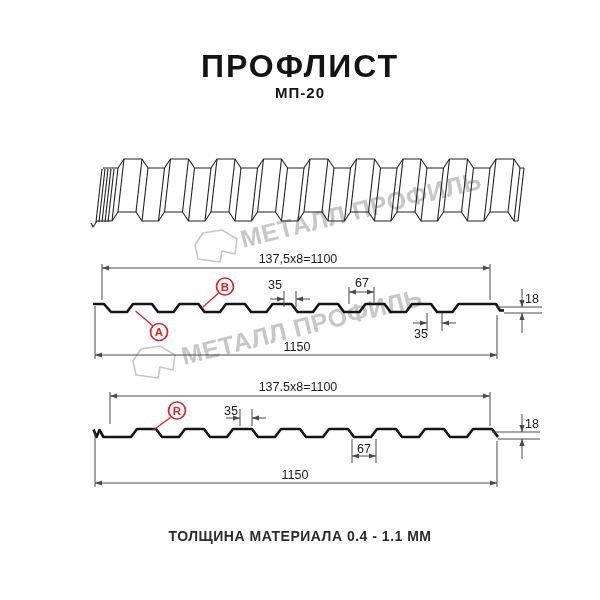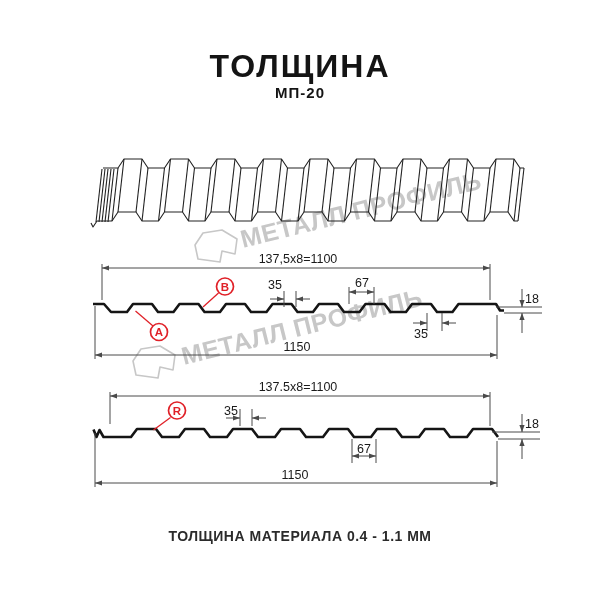--- a/index.html
+++ b/index.html
@@ -8,21 +8,21 @@
   .hdr{position:absolute;left:0;right:0;text-align:center;color:#141414;}
   #title{top:48px;font-size:32px;font-weight:bold;letter-spacing:2px;}
   #subtitle{top:84px;font-size:15px;font-weight:bold;letter-spacing:1px;}
   #footer-note{position:absolute;left:0;right:0;top:528px;text-align:center;
        font-size:14px;font-weight:bold;letter-spacing:.5px;color:#2b2b2b;}
   #drw{position:absolute;left:0;top:0;}
 </style>
 </head>
 <body>
 
-<div class="hdr" id="title">ТОЛЩИНА</div>
+<div class="hdr" id="title">ПРОФЛИСТ</div>
 <div class="hdr" id="subtitle">МП-20</div>
 
 <svg id="drw" width="600" height="600" viewBox="0 0 600 600">
     <g>
       <polygon points="195,245 203,233 222,230 237,239 235,254 222,251 220,262 198,259" fill="none" stroke="#c7c7c7" stroke-width="1.6" stroke-linejoin="round"></polygon>
       <text x="0" y="0" font-size="25" text-anchor="start" fill="#c7c7c7" font-family="&quot;Liberation Sans&quot;,sans-serif" font-weight="bold" letter-spacing="0.5" transform="translate(243,248) rotate(-14)">МЕТАЛЛ ПРОФИЛЬ</text>
     </g>
     <g>
       <polygon points="133,361 141,349 160,346 175,355 173,370 160,367 158,378 136,375" fill="none" stroke="#c7c7c7" stroke-width="1.6" stroke-linejoin="round"></polygon>
       <text x="0" y="0" font-size="25" text-anchor="start" fill="#c7c7c7" font-family="&quot;Liberation Sans&quot;,sans-serif" font-weight="bold" letter-spacing="0.5" transform="translate(184,365) rotate(-14)">МЕТАЛЛ ПРОФИЛЬ</text>

